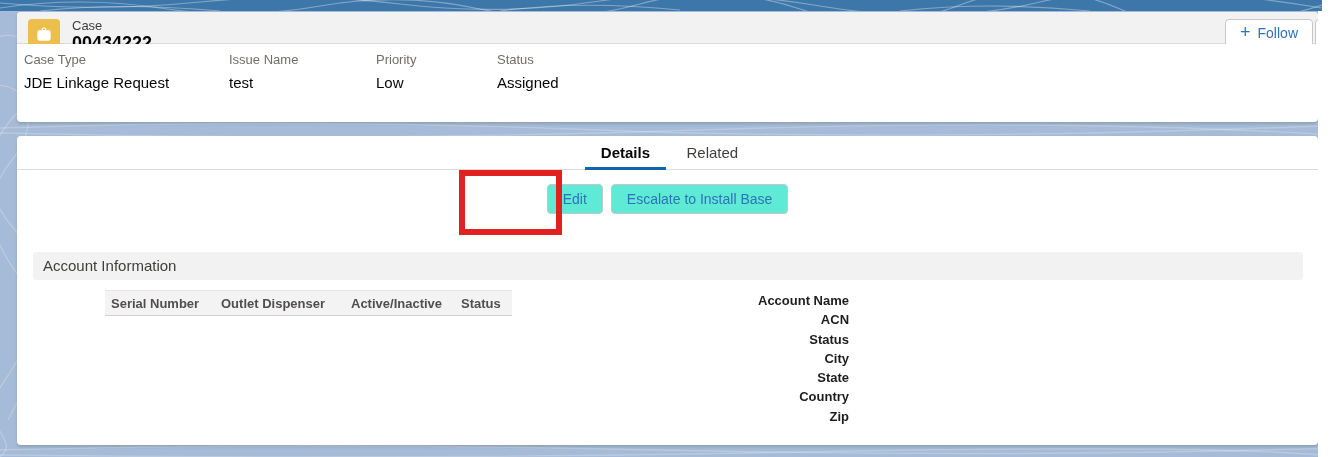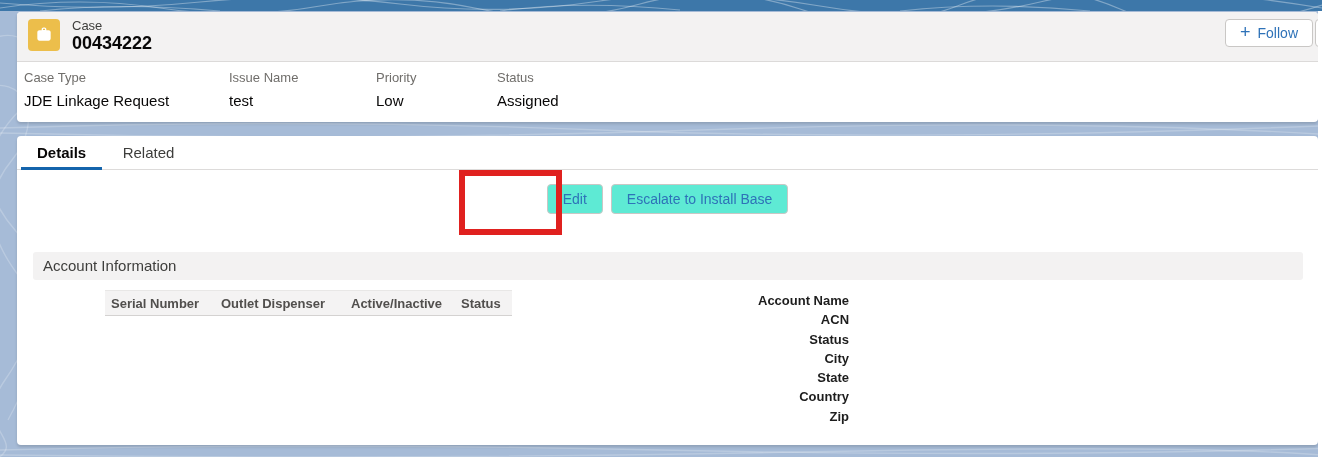--- a/index.html
+++ b/index.html
@@ -15,21 +15,21 @@
                background:var(--topbar-blue,#3d77a9); z-index:2; }
   .topwaves  { position:absolute; left:0; top:0; width:1322px; height:11px; z-index:3; pointer-events:none; }
   .right-strip { position:absolute; left:1318px; top:11px; width:14px; height:446px;
                background:#fff; z-index:6; }
 
   .card { position:absolute; background:#fff; border-radius:4px; z-index:4;
           box-shadow:0 2px 3px rgba(0,0,0,.14); }
 
   
   .header-card { left:17px; top:12px; width:1301px; height:110px; }
-  .header-top  { position:relative; height:50px; background:#f3f2f2;
+  .header-top  { position:relative; height:32px; background:#f3f2f2;
                  border-radius:4px 4px 0 0; border-bottom:1px solid #dcdad9;padding-left:24px; }
   .entity-icon { position:absolute; left:11px; top:7px; width:32px; height:32px;
                  background:var(--case-icon-yellow,#ecbe4b); border-radius:4px;
                  display:flex; align-items:center; justify-content:center; }
   .entity-icon svg { width:20px; height:20px; }
   .entity-label  { position:absolute; left:55px; top:6px; font-size:13px; color:#3e3e3c; }
   .record-number { position:absolute; left:55px; top:21px; font-size:18px; font-weight:bold; color:#080707; }
   .follow-btn { position:absolute; right:5px; top:7px; height:28px; padding:0 14px;
                 background:#fff; border:1px solid #c9c7c5; border-radius:4px;
                 color:var(--accent-blue,#2e72b8); font-size:14px; cursor:pointer;
@@ -39,21 +39,21 @@
   .edge-sliver { position:absolute; left:1298px; top:7px; width:16px; height:28px;
                  background:#fff; border:1px solid #c9c7c5; border-radius:4px; }
 
   .header-fields { position:relative; height:59px; background:#fff; border-radius:0 0 4px 4px; }
   .hfield { position:absolute; top:8px; }
   .hfield .flabel { font-size:13px; color:#706e6b; display:block; margin-bottom:7px; }
   .hfield .fvalue { font-size:15px; color:#080707; display:block; }
 
   
   .details-card { left:17px; top:136px; width:1301px; height:309px; }
-  .tabs-row { position:relative; height:34px; border-bottom:1px solid #dddbda; padding-left:4px; }
+  .tabs-row { position:relative; height:34px; border-bottom:1px solid #dddbda; padding-left:4px;text-align:center; }
   .tab { position:relative; display:inline-block; padding:0 16px; line-height:33px;
          font-size:15px; color:#3e3e3c; cursor:pointer; }
   .tab.active { font-weight:bold; color:#080707; }
   .tab.active::after { content:""; position:absolute; left:0; right:0; bottom:-1px;
                        height:3px; background:var(--tab-underline,#1464ac); }
 
   .actions-row { display:flex; justify-content:center; gap:8px; padding-top:14px; }
   .action-btn { height:30px; padding:0 15px; background:#5eead4; border:1px solid #c9c7c5;
                 border-radius:4px; color:var(--accent-blue,#2e72b8); font-size:14px;
                 cursor:pointer; font-family:"Liberation Sans","DejaVu Sans",sans-serif; }

